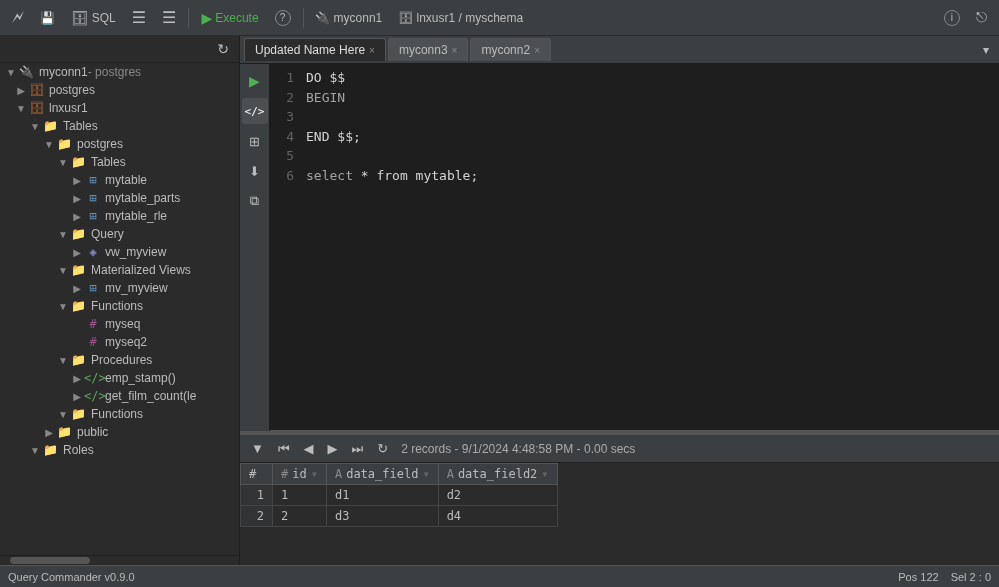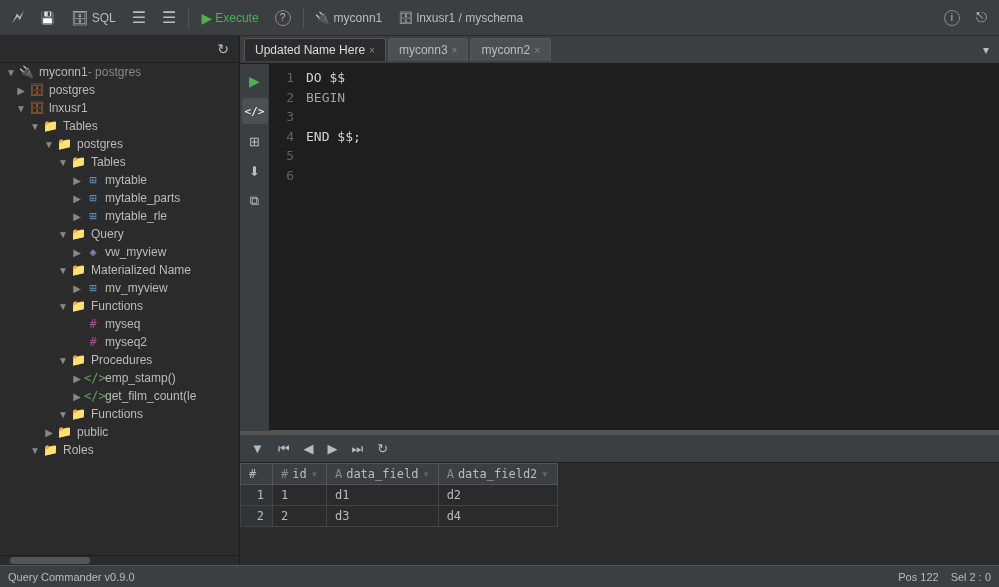--- a/index.html
+++ b/index.html
@@ -282,21 +282,21 @@
             <span class="tree-label">Query</span>
           </div>
           <div class="tree-item" style="padding-left: 70px;">
             <span class="tree-arrow">▶</span>
             <span class="tree-icon icon-view" style="font-family: monospace; font-size: 12px;">◈</span>
             <span class="tree-label">vw_myview</span>
           </div>
           <div class="tree-item" style="padding-left: 56px;">
             <span class="tree-arrow">▼</span>
             <span class="tree-icon icon-folder" style="font-family: monospace; font-size: 12px;">📁</span>
-            <span class="tree-label">Materialized Name</span>
+            <span class="tree-label">Materialized Views</span>
           </div>
           <div class="tree-item" style="padding-left: 70px;">
             <span class="tree-arrow">▶</span>
             <span class="tree-icon icon-table" style="font-family: monospace; font-size: 12px;">⊞</span>
             <span class="tree-label">mv_myview</span>
           </div>
           <div class="tree-item" style="padding-left: 56px;">
             <span class="tree-arrow">▼</span>
             <span class="tree-icon icon-folder" style="font-family: monospace; font-size: 12px;">📁</span>
             <span class="tree-label">Functions</span>
@@ -394,34 +394,36 @@
             <div class="sql-line">
               <span class="line-num">4</span>
               <span class="line-content"><span class="plain">END $$;</span></span>
             </div>
             <div class="sql-line">
               <span class="line-num">5</span>
               <span class="line-content"><span class="plain"></span></span>
             </div>
             <div class="sql-line">
               <span class="line-num">6</span>
+              <span class="line-content"><span class="kw">select</span><span class="plain"> * from </span><span class="plain">mytable</span><span class="plain">;</span></span>
             </div>
           </div>
       </div>
 
       <div class="h-splitter"></div>
 
       <div class="result-area" style="height:130px;">
         <div class="result-toolbar">
           <button class="result-toolbar-btn">▼</button>
           <button class="result-toolbar-btn">⏮</button>
           <button class="result-toolbar-btn">◀</button>
           <button class="result-toolbar-btn">▶</button>
           <button class="result-toolbar-btn">⏭</button>
           <button class="result-toolbar-btn">↻</button>
+          <span style="margin-left:4px;color:#aaa;font-size:12px;">2 records - 9/1/2024 4:48:58 PM - 0.00 secs</span>
         </div>
         <div class="result-table-wrap">
           <table class="result-table" id="result-table-el">
           <thead>
                 <tr>
                   <th class="row-num-th">#</th>
                   <th><span style="color: rgb(136, 136, 136); margin-right: 4px; font-family: monospace;">#</span><span>id</span><span style="color: rgb(102, 102, 102); margin-left: 4px;">▾</span></th>
                   <th><span style="color: rgb(136, 136, 136); margin-right: 4px; font-family: monospace;">A</span><span>data_field</span><span style="color: rgb(102, 102, 102); margin-left: 4px;">▾</span></th>
                   <th><span style="color: rgb(136, 136, 136); margin-right: 4px; font-family: monospace;">A</span><span>data_field2</span><span style="color: rgb(102, 102, 102); margin-left: 4px;">▾</span></th>
                 </tr>

